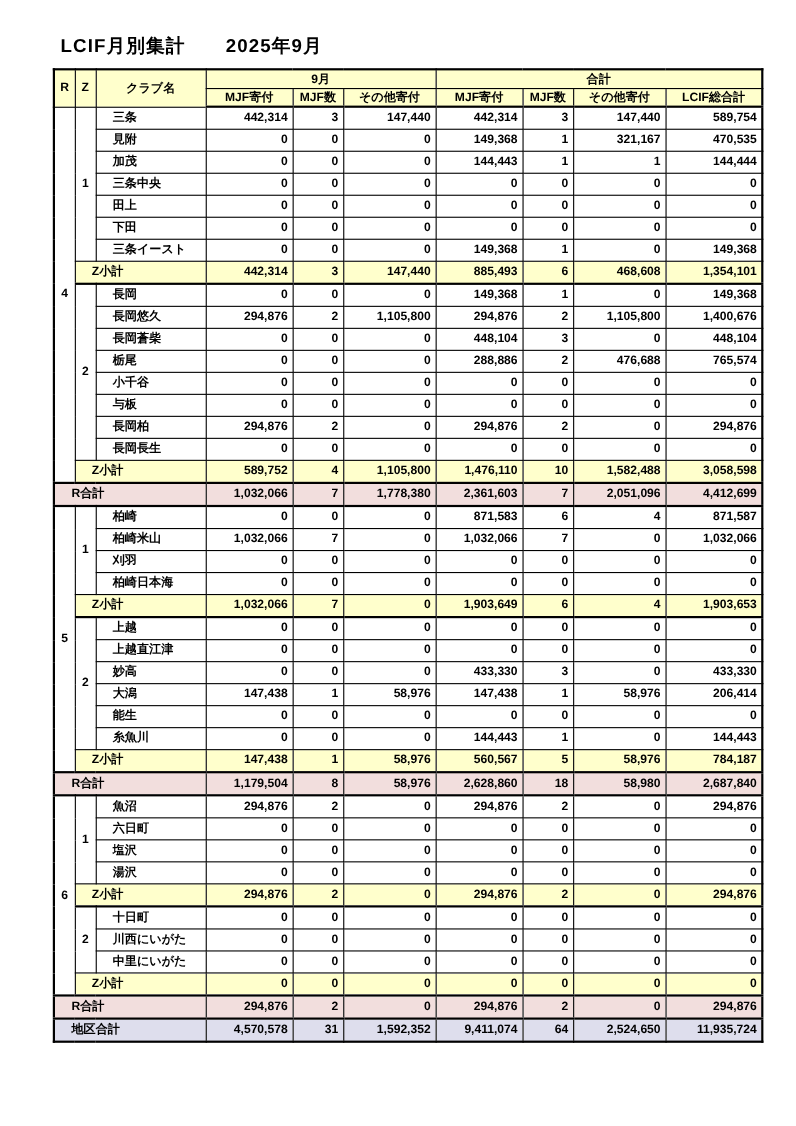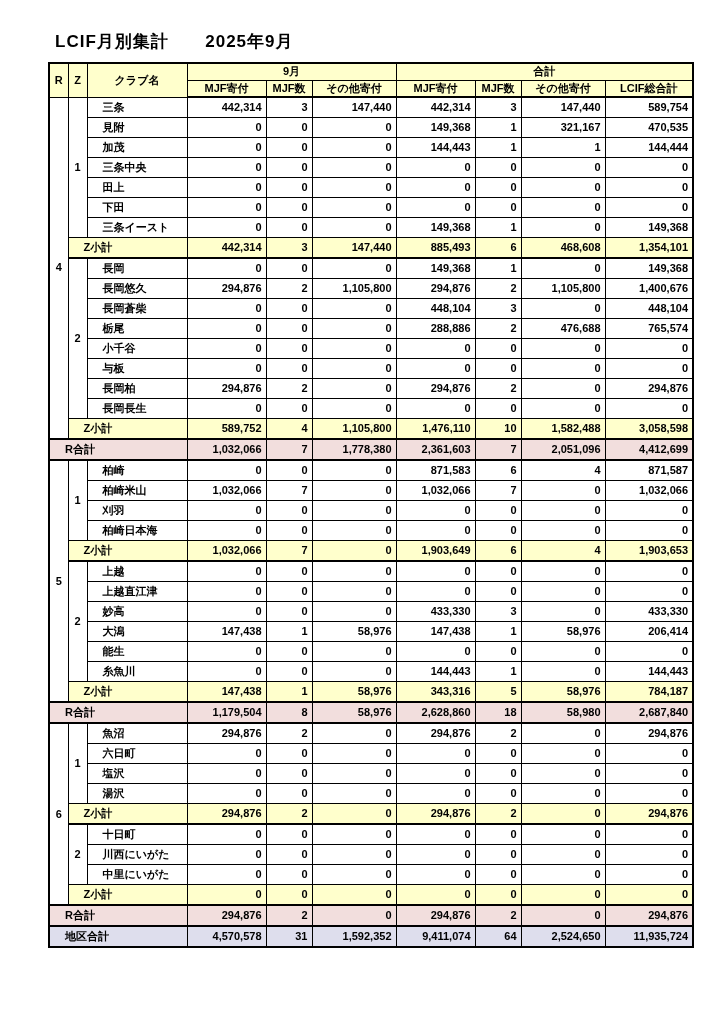--- a/index.html
+++ b/index.html
@@ -431,21 +431,21 @@
           <td class="num thl">144,443</td>
           <td class="num">1</td>
           <td class="num">0</td>
           <td class="num">144,443</td>
         </tr>
         <tr class="zsub">
           <td class="name" colspan="2">Z小計</td>
           <td class="num thl">147,438</td>
           <td class="num">1</td>
           <td class="num">58,976</td>
-          <td class="num thl">343,316</td>
+          <td class="num thl">560,567</td>
           <td class="num">5</td>
           <td class="num">58,976</td>
           <td class="num">784,187</td>
         </tr>
         <tr class="rtot">
           <td class="name" colspan="3">R合計</td>
           <td class="num thl">1,179,504</td>
           <td class="num">8</td>
           <td class="num">58,976</td>
           <td class="num thl">2,628,860</td>

